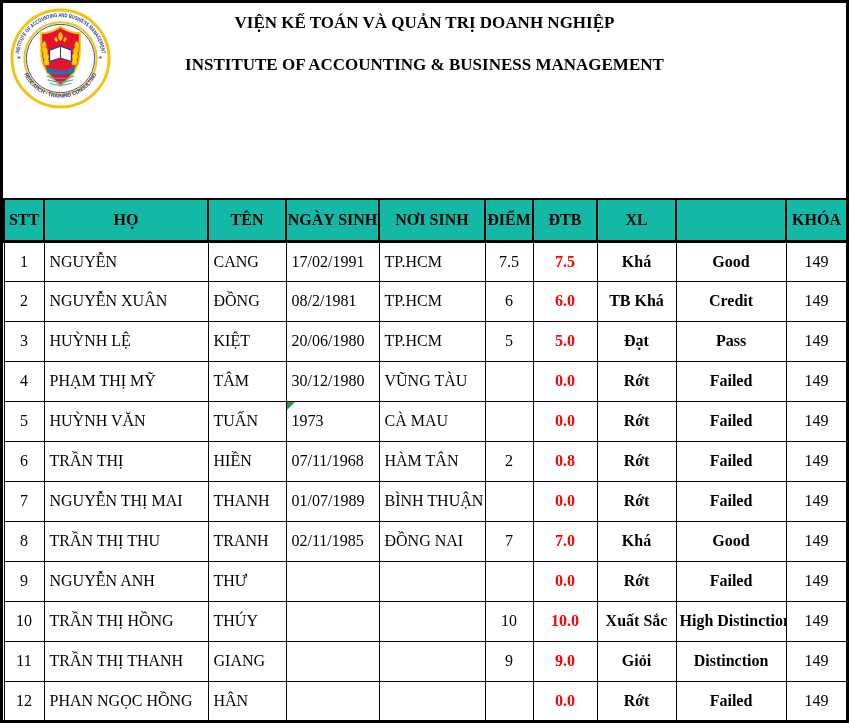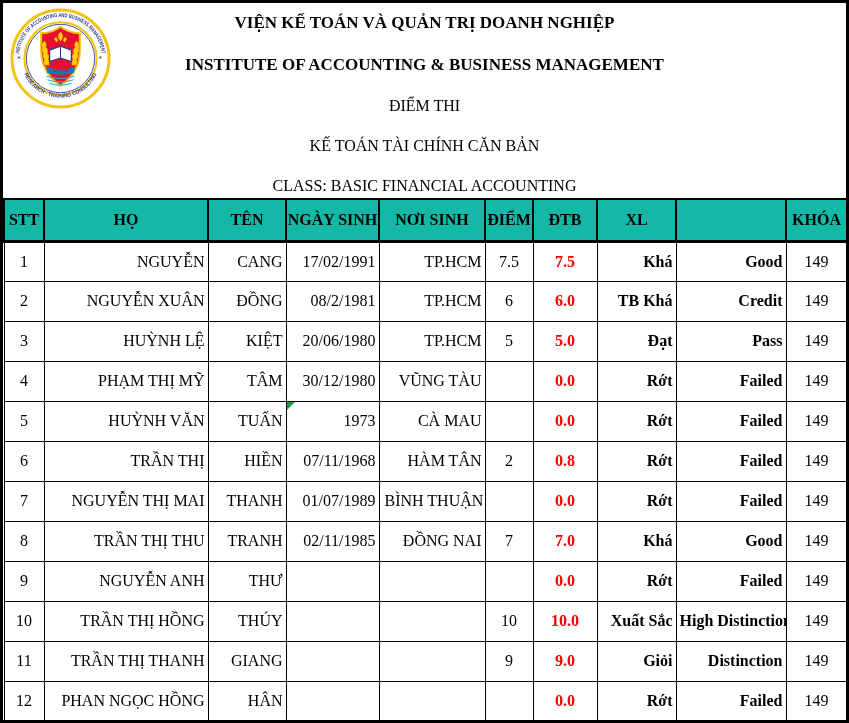--- a/index.html
+++ b/index.html
@@ -22,23 +22,23 @@
   tbody tr{height:40px}
   th{
     background:#14b8a6;border:2px solid #000;border-bottom:3px solid #000;
     font-size:16px;font-weight:bold;padding:0;overflow:hidden;white-space:nowrap;
   }
   td{
     border:1px solid #000;font-size:16px;padding:0 3px;vertical-align:middle;
     overflow:hidden;white-space:nowrap;position:relative;
   }
   .c{text-align:center}
-  .l{text-align:right;padding-left:5px}
+  .l{text-align:left;padding-left:5px}
   td.dtb{color:#FF0000;font-weight:bold;text-align:center}
-  td.xl{font-weight:bold;text-align:right}
+  td.xl{font-weight:bold;text-align:center}
   .err-tri{display:none}
   .date-error .err-tri{
     display:block;position:absolute;top:0;left:0;width:0;height:0;
     border-top:8px solid #1E9E40;border-right:8px solid transparent;
   }
 </style>
 </head>
 <body>
 
 <div class="title-block">
@@ -62,23 +62,20 @@
     <path d="M68 34 q-3 3 -1.5 7 q-3 2 -1.5 6 q-2.5 2 -1 6 q-2 3 -0.5 6 l4.5 0 q2 -3 0.5 -6 q2.5 -3 1 -6 q2.5 -3 1 -6 q2 -4 -2.5 -7 Z" fill="#FFD100" stroke="#E8112D" stroke-width="0.5"></path>
     <path d="M41 43.5 L52 39.5 L63 43.5 L63 55 L52 51.5 L41 55 Z" fill="#ffffff" stroke="#2B3990" stroke-width="1.2"></path>
     <path d="M52 39.5 L52 51.5" stroke="#2B3990" stroke-width="1" fill="none"></path>
     <path d="M38 70 Q52 74.5 66 70 M39 73.5 Q52 78 65 73.5 M41 77 Q52 81 63 77" stroke="#29ABE2" stroke-width="1.1" fill="none"></path>
     <path d="M37.5 60.5 Q52 65.5 66.5 60.5 L65.5 66.5 Q52 70.5 38.5 66.5 Z" fill="#1B75BB"></path>
     <text x="52" y="65.8" font-size="4.6" font-weight="bold" fill="#E8112D" text-anchor="middle" font-family="Liberation Sans, sans-serif">I.A.B.M</text>
   </svg>
 
   <div class="tl t1">INSTITUTE OF ACCOUNTING &amp; BUSINESS MANAGEMENT</div>
   <div class="tl t0">VIỆN KẾ TOÁN VÀ QUẢN TRỊ DOANH NGHIỆP</div>
-  <div class="tl t2">ĐIỂM THI</div>
-  <div class="tl t3">KẾ TOÁN TÀI CHÍNH CĂN BẢN</div>
-  <div class="tl t4">CLASS: BASIC FINANCIAL ACCOUNTING</div>
 </div>
 
 <table>
   <colgroup>
     <col style="width:40px">
       <col style="width:164px">
       <col style="width:78px">
       <col style="width:93px">
       <col style="width:106px">
     <col style="width:48px">

